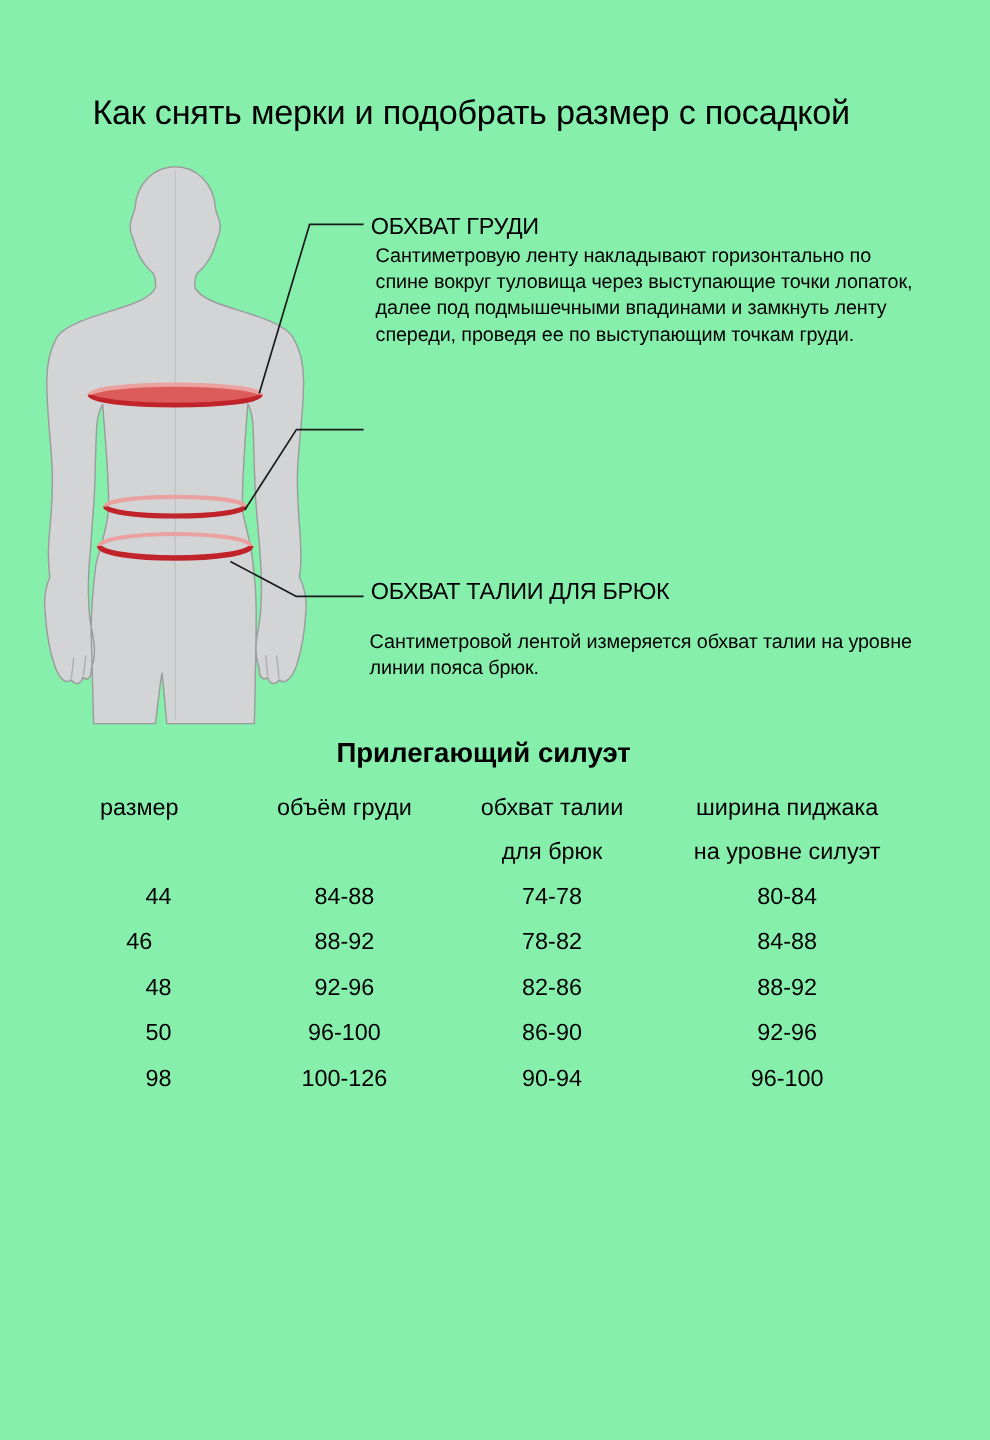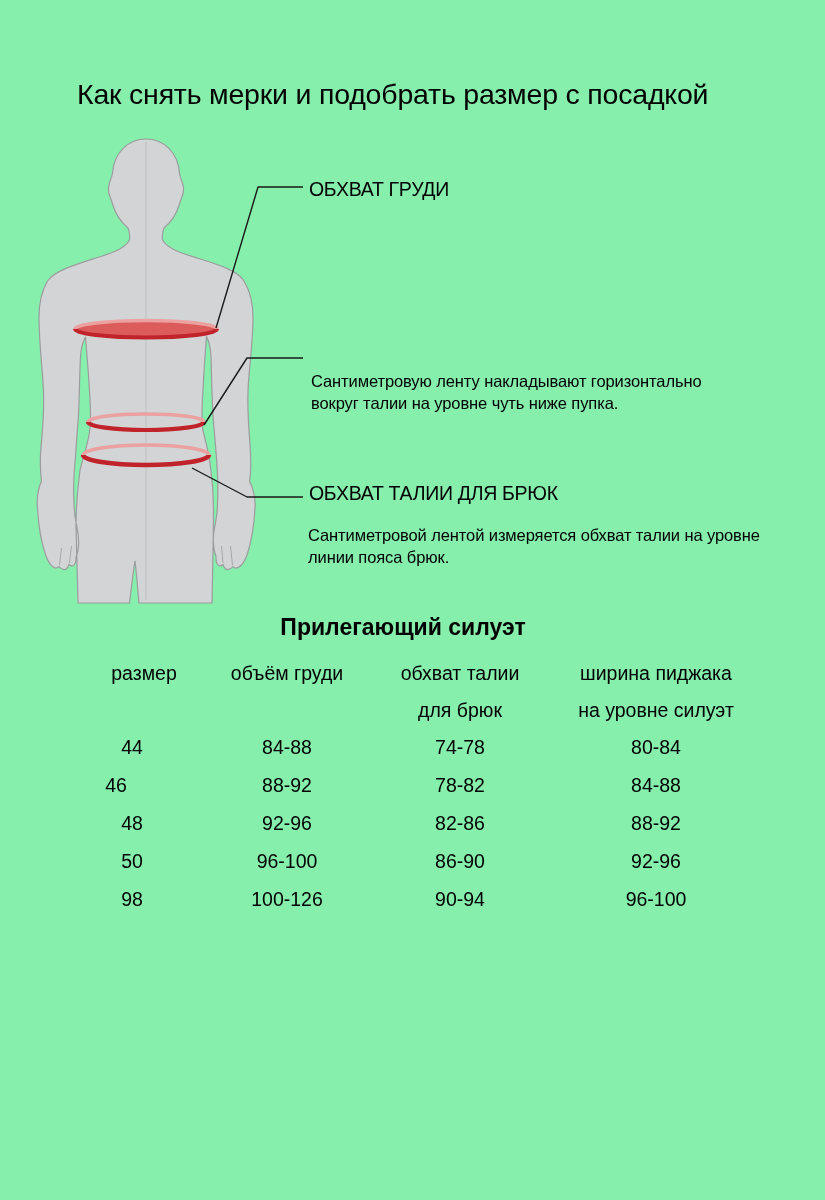--- a/index.html
+++ b/index.html
@@ -117,33 +117,35 @@
       <path d="M83,455 A63,10 0 0 1 209,455" fill="none" stroke-width="3.5" stroke="#eba19f"></path>
       <path d="M83,455 A63,10 0 0 0 209,455" fill="none" stroke-width="4.5" stroke="#c1232b"></path>
     </g>
 
     <polyline points="303,187 258,187 216,328" fill="none" stroke-width="1.4" stroke-linejoin="round" stroke="#1a1a1a"></polyline>
     <polyline points="303,358 247,358 204,425" fill="none" stroke-width="1.4" stroke-linejoin="round" stroke="#1a1a1a"></polyline>
     <polyline points="303,497 247,497 192,468" fill="none" stroke-width="1.4" stroke-linejoin="round" stroke="#1a1a1a"></polyline>
   </svg>
 
   <div class="abs sec-heading" style="left:309px;top:180px">ОБХВАТ ГРУДИ</div>
+  <div class="abs sec-desc" style="left:313px;top:202px">Сантиметровую ленту накладывают горизонтально по
+спине вокруг туловища через выступающие точки лопаток,
+далее под подмышечными впадинами и замкнуть ленту
+спереди, проведя ее по выступающим точкам груди.</div>
 
-  <div class="abs sec-desc" style="left:311px;top:370px">Сантиметровую ленту накладывают горизонтально
-вокруг талии на уровне чуть ниже пупка.</div>
 
   <div class="abs sec-heading" style="left:309px;top:484px">ОБХВАТ ТАЛИИ ДЛЯ БРЮК</div>
   <div class="abs sec-desc" style="left:308px;top:524px">Сантиметровой лентой измеряется обхват талии на уровне
 линии пояса брюк.</div>
 
   <div id="table-title" class="abs">Прилегающий силуэт</div>
 
   <div>
 
-    <div class="tcell" style="left:144px;top:664px">размер</div>
+    <div class="tcell" style="left:116px;top:664px">размер</div>
     <div class="tcell" style="left:287px;top:664px">объём груди</div>
     <div class="tcell" style="left:460px;top:664px">обхват талии</div>
     <div class="tcell" style="left:656px;top:664px">ширина пиджака</div>
 
     <div class="tcell" style="left:460px;top:701px">для брюк</div>
     <div class="tcell" style="left:656px;top:701px">на уровне силуэт</div>
 
     <div>
       <div class="tcell" style="left:132px;top:738px">44</div>
       <div class="tcell" style="left:287px;top:738px">84-88</div>

